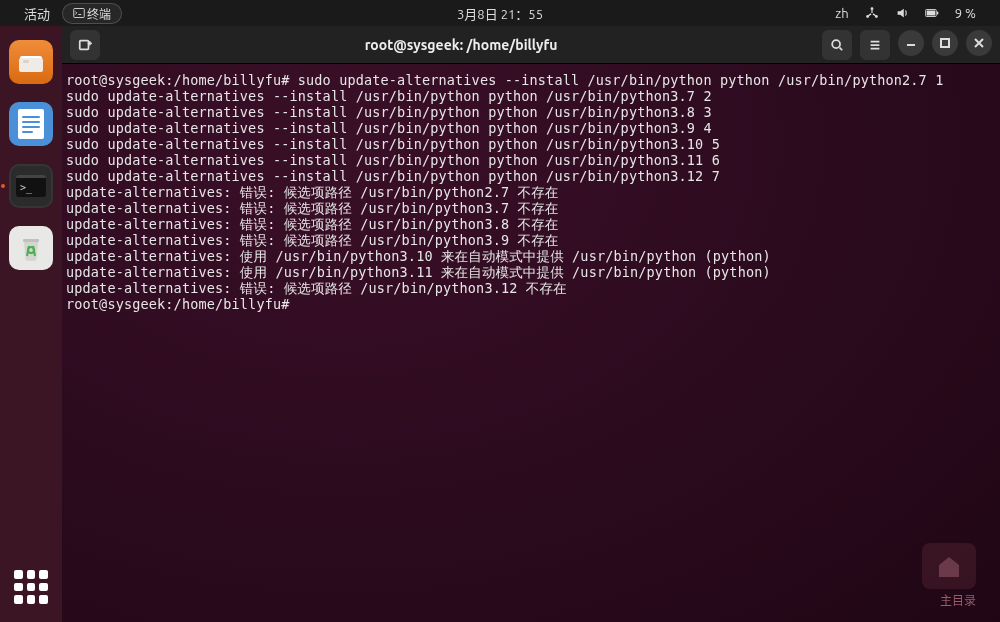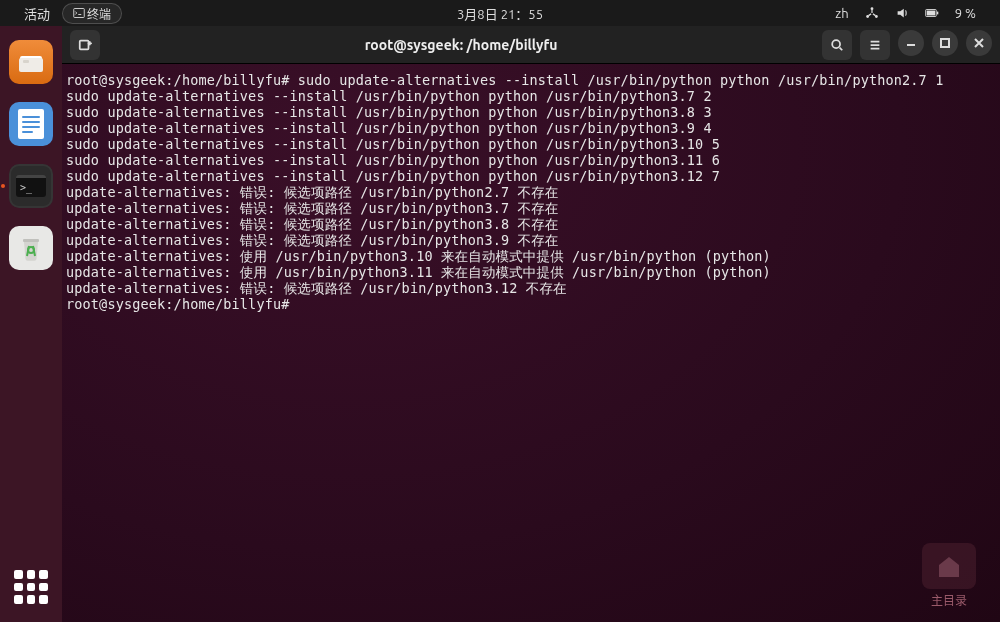--- a/index.html
+++ b/index.html
@@ -121,21 +121,21 @@
       line-height: 16px;
       color: #e6e6e6;
       white-space: pre;
       overflow: hidden;
       letter-spacing: 0.15px;
     }
 
     .desktop-home {
       position: absolute;
       right: 24px; bottom: 14px;
-      text-align: center;
+      text-align: right;
       color: #8a4a5a;
       margin-top: 16px;
     }
     .desktop-home-icon {
       width: 54px; height: 46px;
       background: rgba(90,40,55,0.4);
       border-radius: 8px;
       display: flex; align-items: center; justify-content: center;
       margin-bottom: 2px;
     }

